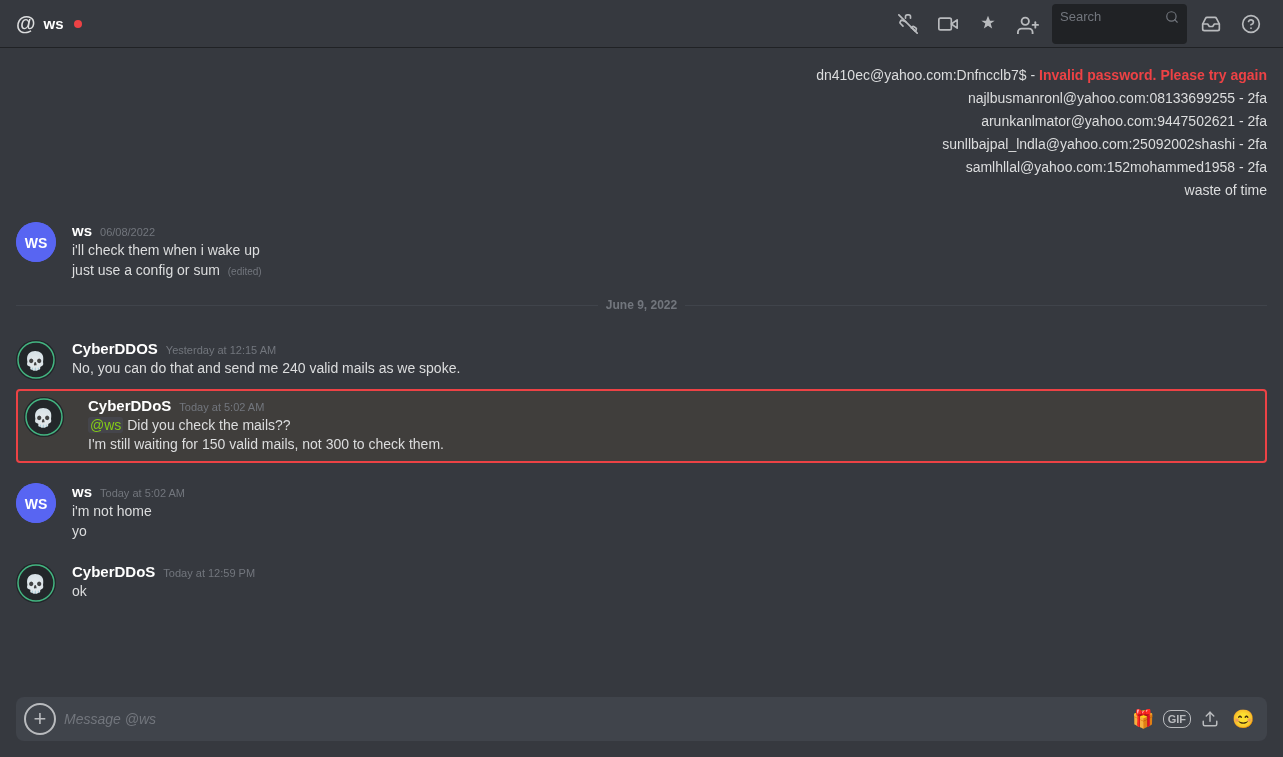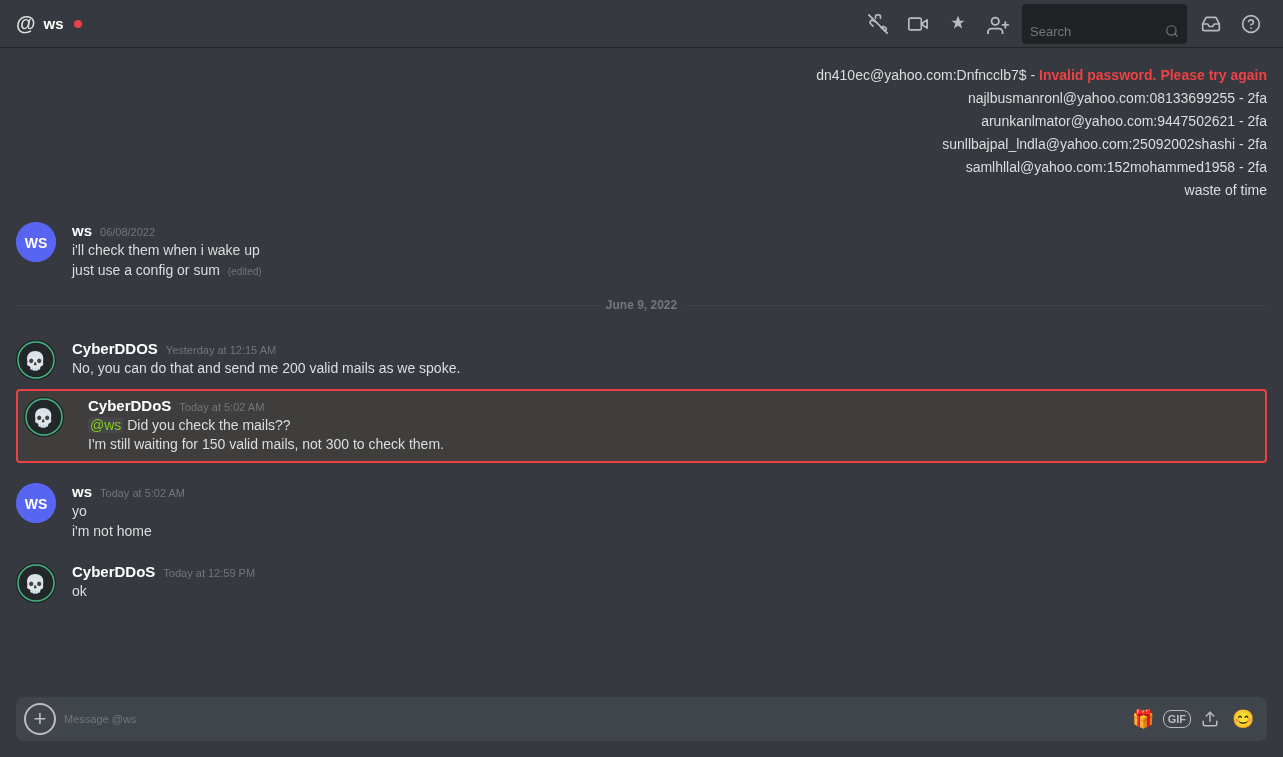--- a/index.html
+++ b/index.html
@@ -64,25 +64,25 @@
       display: flex;
       align-items: center;
       justify-content: center;
     }
     .search-bar {
       background: #202225;
       border: none;
       border-radius: 4px;
       color: #dcddde;
       padding: 20px 8px;
-      width: 165px;
+      width: 135px;
       font-size: 13px;
       height: 28px;
       display: flex;
-      align-items: flex-start;
+      align-items: flex-end;
       gap: 6px;
       cursor: text;
     }
     .search-placeholder {
       color: #72767d;
       font-size: 13px;
     }
 
     
     .messages-area {
@@ -228,23 +228,24 @@
       align-items: center;
       justify-content: center;
       flex-shrink: 0;
       border: 2px solid #b9bbbe;
     }
     .message-input {
       flex: 1;
       background: transparent;
       border: none;
       color: #84cc16;
-      font-size: 11px;
+      font-size: 14px;
       outline: none;
       padding: 0 8px;
+      font-style: italic;
     }
     .message-input::placeholder { color: #72767d; }
     .input-icons {
       display: flex;
       align-items: center;
       gap: 4px;
     }
     .input-icon {
       color: #b9bbbe;
       font-size: 18px;
@@ -364,21 +365,21 @@
       <svg width="40" height="40" viewBox="0 0 40 40">
         <circle cx="20" cy="20" r="20" fill="#23272a"></circle>
         <circle cx="20" cy="20" r="18" fill="none" stroke="#43b581" stroke-width="1.5"></circle>
         <text x="50%" y="55%" dominant-baseline="middle" text-anchor="middle" fill="#43b581" font-size="18">💀</text>
       </svg>
     </div>
     <div class="message-header">
       <span class="username cyber-user">CyberDDOS</span>
       <span class="timestamp">Yesterday at 12:15 AM</span>
     </div>
-    <div class="message-content">No, you can do that and send me 200 valid mails as we spoke.</div>
+    <div class="message-content">No, you can do that and send me 240 valid mails as we spoke.</div>
   </div>
 
 
   <div class="highlighted-message">
     <div class="avatar" style="left:8px; background:#23272a; display:flex; align-items:center; justify-content:center; position:absolute; top:8px; width:40px; height:40px; border-radius:50%;">
       <svg width="40" height="40" viewBox="0 0 40 40">
         <circle cx="20" cy="20" r="20" fill="#23272a"></circle>
         <circle cx="20" cy="20" r="18" fill="none" stroke="#43b581" stroke-width="1.5"></circle>
         <text x="50%" y="55%" dominant-baseline="middle" text-anchor="middle" fill="#43b581" font-size="18">💀</text>
       </svg>
@@ -395,22 +396,22 @@
     <div class="avatar avatar-ws">
       <svg width="40" height="40" viewBox="0 0 40 40">
         <circle cx="20" cy="20" r="20" fill="#5865f2"></circle>
         <text x="50%" y="55%" dominant-baseline="middle" text-anchor="middle" fill="white" font-size="14" font-weight="700">WS</text>
       </svg>
     </div>
     <div class="message-header">
       <span class="username ws-user">ws</span>
       <span class="timestamp">Today at 5:02 AM</span>
     </div>
+    <div class="message-content">i'm not home</div>
     <div class="message-content">yo</div>
-    <div class="message-content">i'm not home</div>
   </div>
 
   <div class="message-group first-in-group">
     <div class="avatar" style="background:#23272a; display:flex; align-items:center; justify-content:center;">
       <svg width="40" height="40" viewBox="0 0 40 40">
         <circle cx="20" cy="20" r="20" fill="#23272a"></circle>
         <circle cx="20" cy="20" r="18" fill="none" stroke="#43b581" stroke-width="1.5"></circle>
         <text x="50%" y="55%" dominant-baseline="middle" text-anchor="middle" fill="#43b581" font-size="18">💀</text>
       </svg>
     </div>

